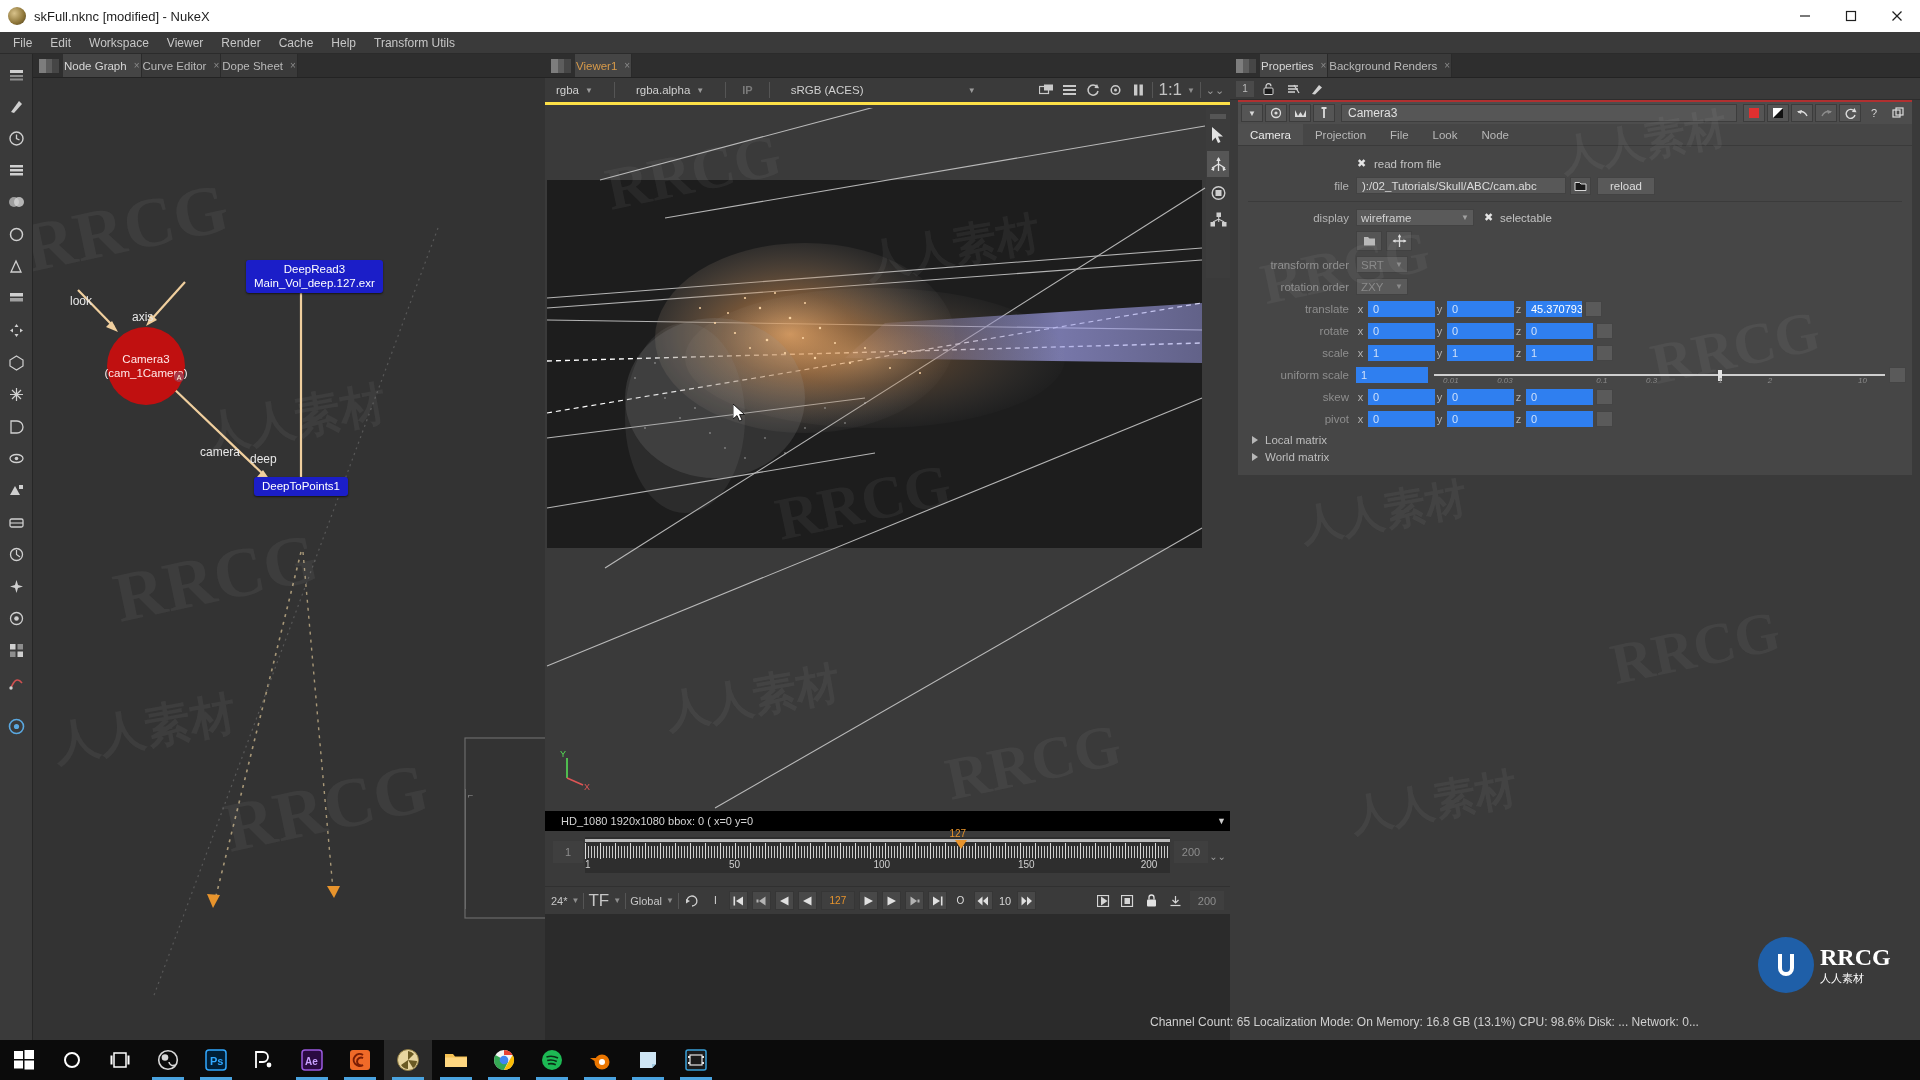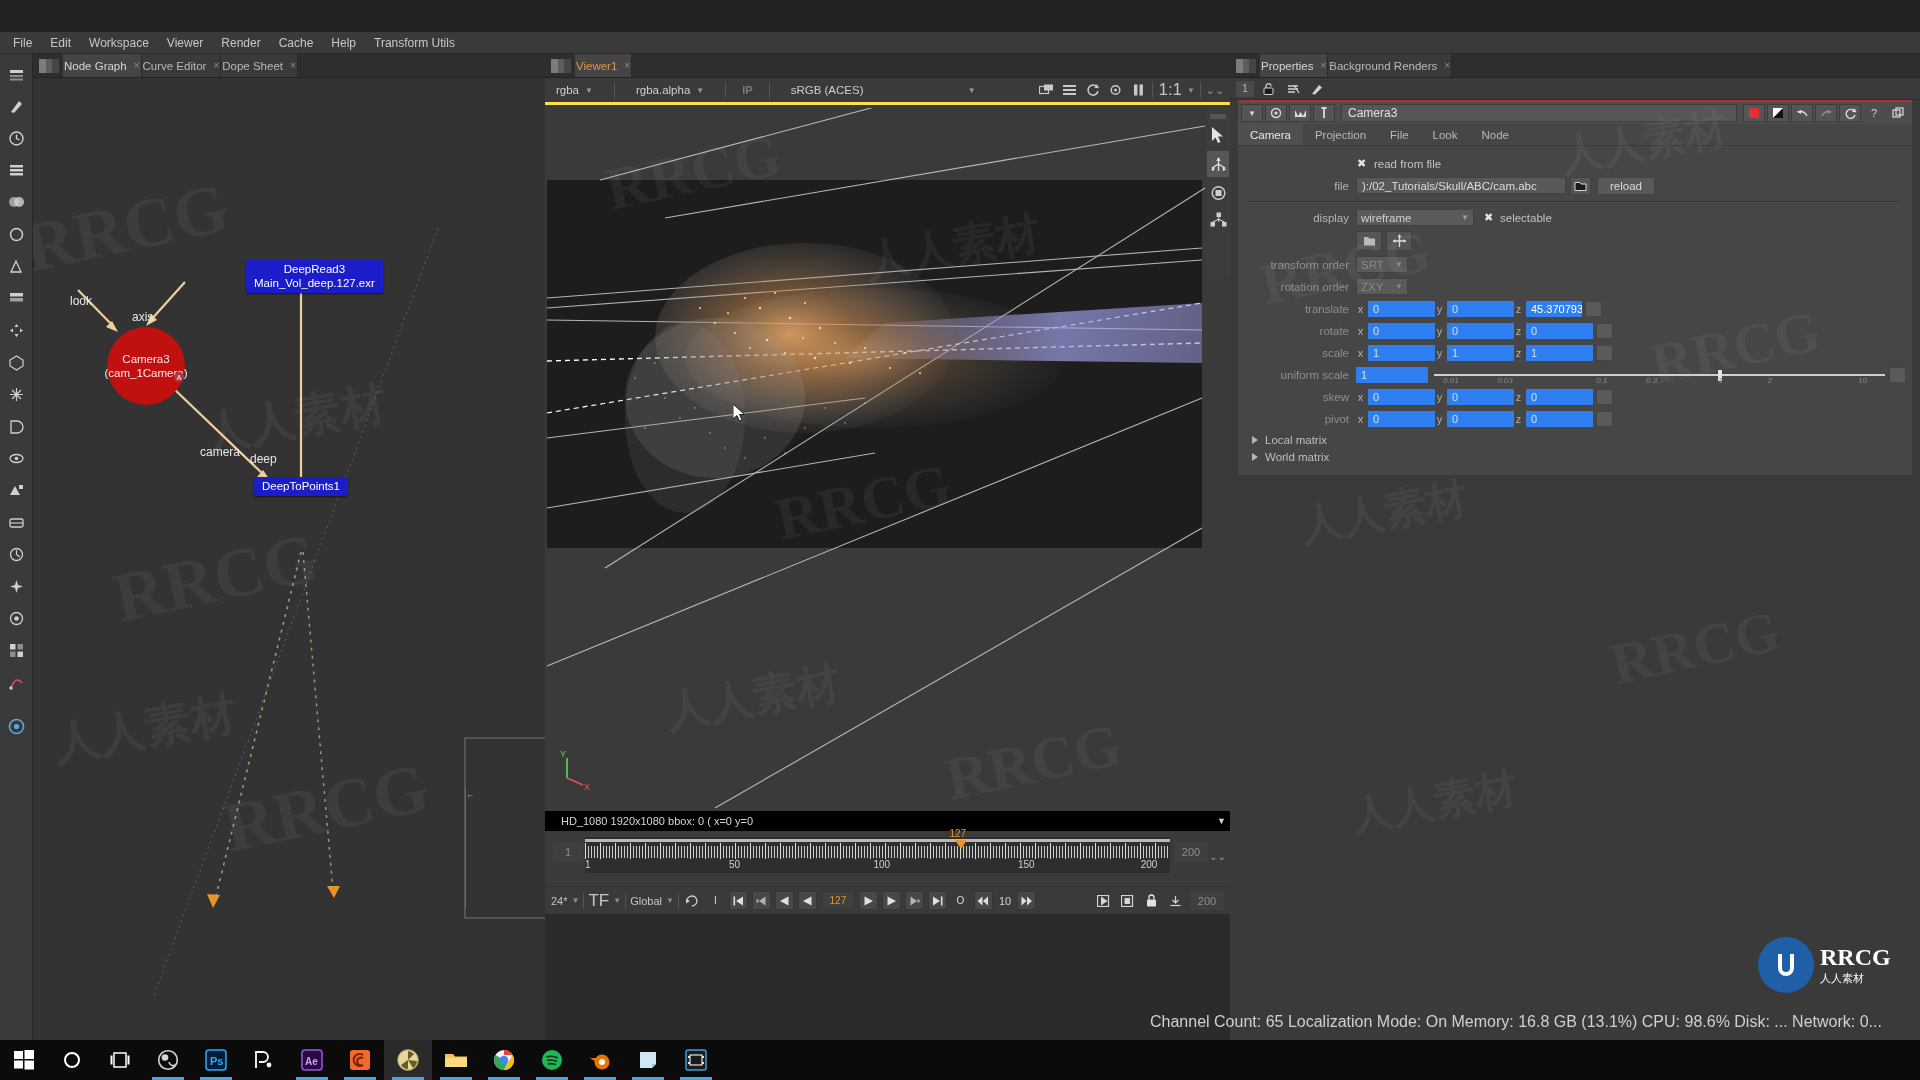--- a/index.html
+++ b/index.html
@@ -258,20 +258,42 @@
   .logo-circle { width: 56px; height: 56px; border-radius: 50%; background: #1f5fa8;
     display:flex; align-items:center; justify-content:center; }
   .logo-text { color: #fff; font-size: 24px; font-weight: bold; font-family: "Liberation Serif", serif; }
   .logo-sub { color: #fff; font-size: 11px; }
 </style>
 </head>
 <body>
 
 <div class="app">
 
+  <div class="titlebar">
+    <div class="tb-icon"></div>
+    <div class="tb-title">skFull.nknc [modified] - NukeX</div>
+    <div class="tb-buttons">
+      <div class="tb-btn">
+        <svg width="12" height="12" viewBox="0 0 12 12">
+            <line x1="1" y1="6" x2="11" y2="6" stroke="#202020" stroke-width="1.2"></line>
+          </svg>
+      </div>
+      <div class="tb-btn">
+        <svg width="12" height="12" viewBox="0 0 12 12">
+            <rect x="1.5" y="1.5" width="9" height="9" fill="none" stroke="#202020" stroke-width="1.2"></rect>
+          </svg>
+      </div>
+      <div class="tb-btn">
+        <svg width="12" height="12" viewBox="0 0 12 12">
+            <line x1="1.5" y1="1.5" x2="10.5" y2="10.5" stroke="#202020" stroke-width="1.2"></line>
+            <line x1="10.5" y1="1.5" x2="1.5" y2="10.5" stroke="#202020" stroke-width="1.2"></line>
+          </svg>
+      </div>
+    </div>
+  </div>
 
   <div class="menubar">
     <div class="mi">File</div>
     <div class="mi">Edit</div>
     <div class="mi">Workspace</div>
     <div class="mi">Viewer</div>
     <div class="mi">Render</div>
     <div class="mi">Cache</div>
     <div class="mi">Help</div>
     <div class="mi">Transform Utils</div>
@@ -1158,21 +1180,21 @@
       </div>
 
       <div class="wm" style="left:30px; top:180px; font-size:58px; transform:rotate(-12deg);">RRCG</div>
       <div class="wm cn" style="left:330px; top:60px; font-size:42px; transform:rotate(-10deg);">人人素材</div>
       <div class="wm" style="left:420px; top:260px; font-size:58px; transform:rotate(-12deg);">RRCG</div>
       <div class="wm cn" style="left:70px; top:430px; font-size:42px; transform:rotate(-10deg);">人人素材</div>
       <div class="wm" style="left:380px; top:560px; font-size:58px; transform:rotate(-12deg);">RRCG</div>
       <div class="wm cn" style="left:120px; top:720px; font-size:42px; transform:rotate(-10deg);">人人素材</div>
     </div>
 
-    <div style="position:absolute;left:1150px;top:958px;width:770px;height:20px;display:flex;align-items:center;font-size:16px;color:#d0d0d0">Channel Count: 65  Localization Mode: On  Memory: 16.8 GB (13.1%) CPU: 98.6% Disk: ... Network: 0...</div>
+    <div style="position:absolute;left:1150px;top:958px;width:770px;height:20px;display:flex;align-items:center;font-size:12px;color:#d0d0d0">Channel Count: 65  Localization Mode: On  Memory: 16.8 GB (13.1%) CPU: 98.6% Disk: ... Network: 0...</div>
 
     <div class="logo">
       <div class="logo-circle">
         <svg width="34" height="34" viewBox="0 0 34 34">
             <path d="M9 6 h4 v14 a4 4 0 0 0 8 0 V6 h4 v14 a8 8 0 0 1 -16 0 Z" fill="#fff"></path>
           </svg>
       </div>
       <div>
         <div class="logo-text">RRCG</div>
         <div class="logo-sub">人人素材</div>

